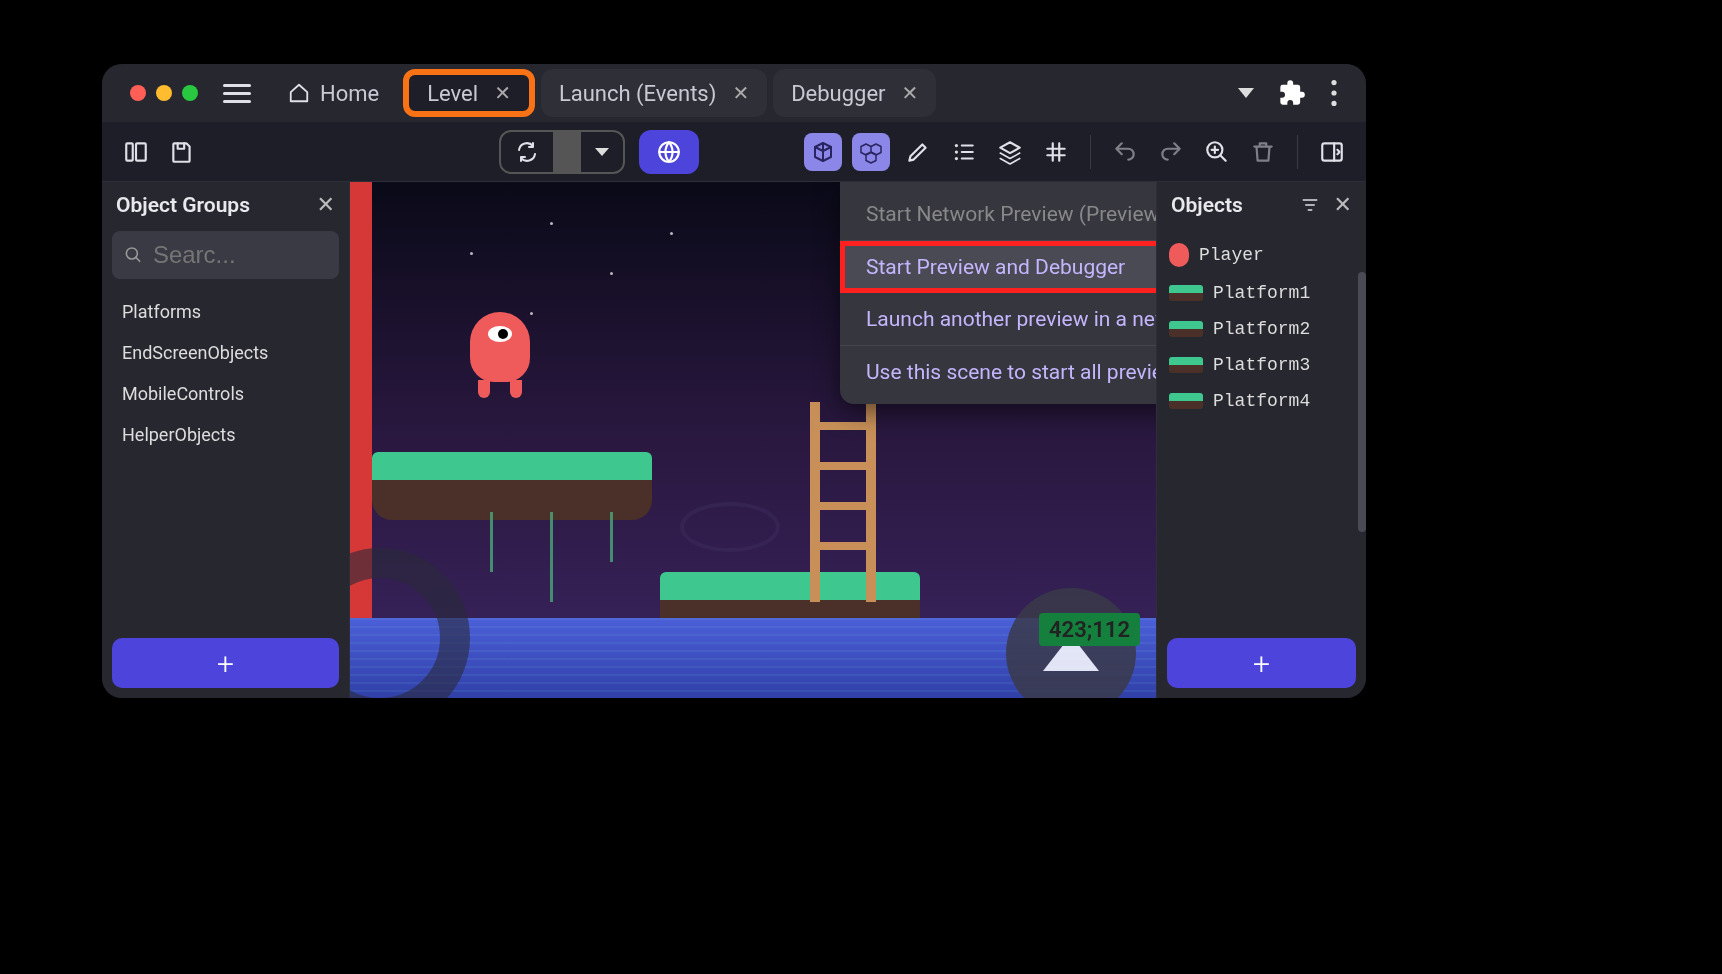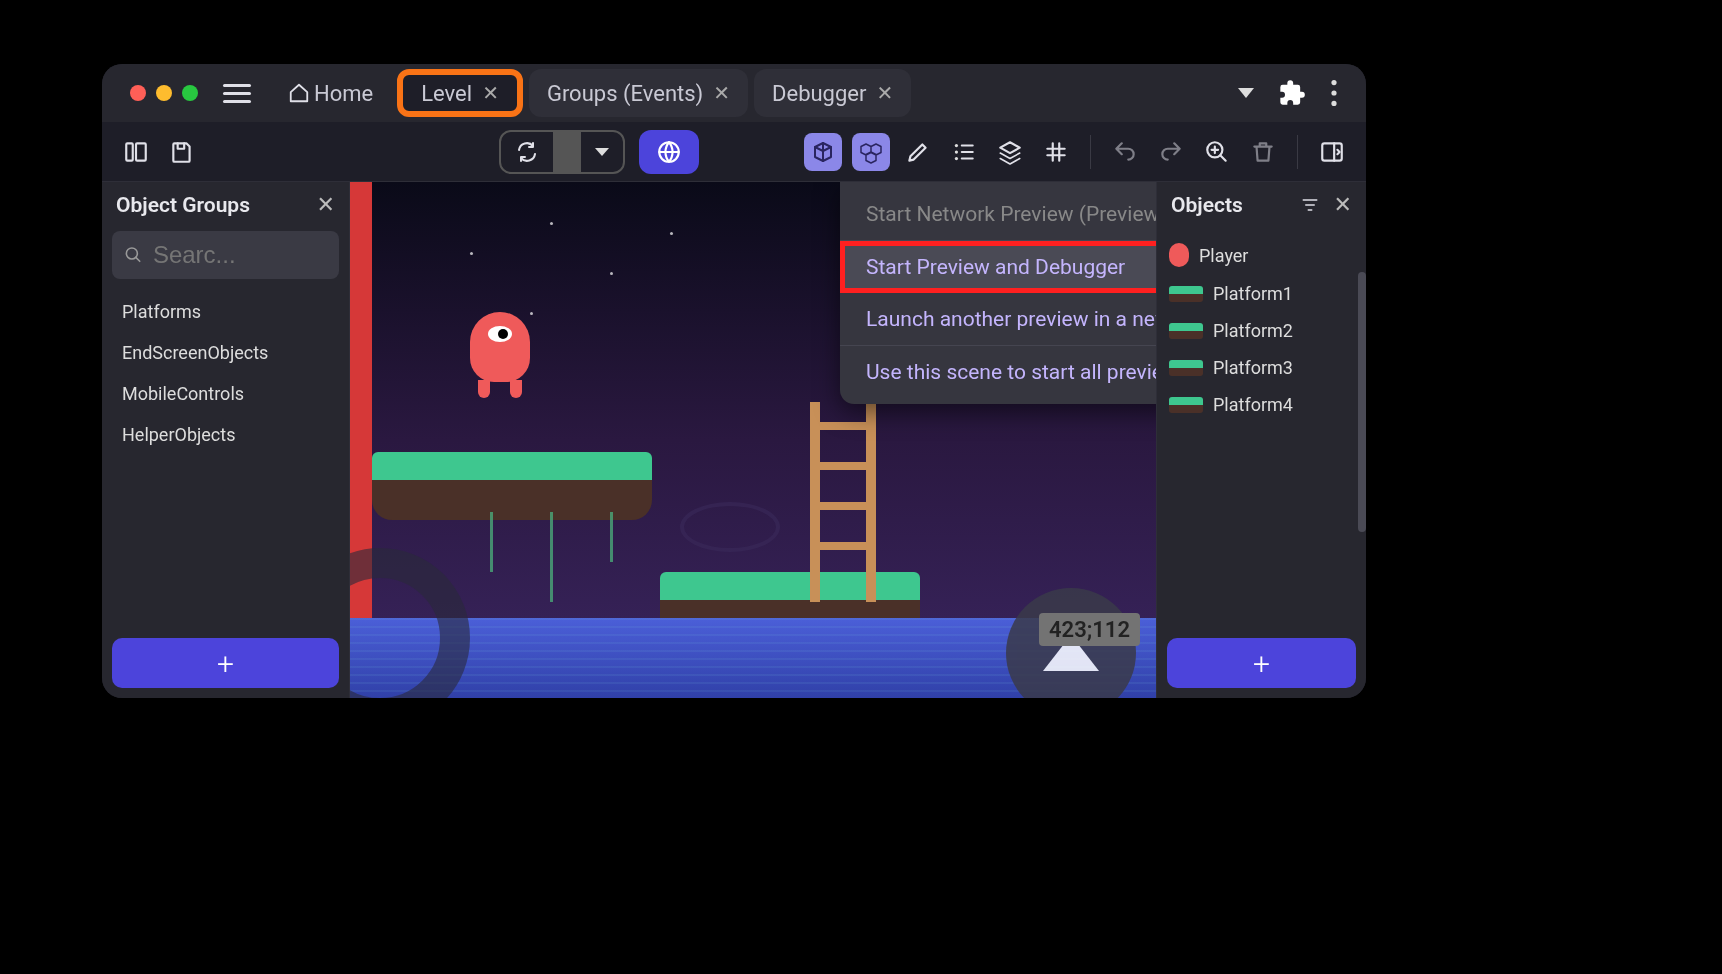--- a/index.html
+++ b/index.html
@@ -32,21 +32,21 @@
 .dot { width: 16px; height: 16px; border-radius: 50%; }
 .dot.red { background: #ff5f57; }
 .dot.yellow { background: #febc2e; }
 .dot.green { background: #28c840; }
 .hamburger {
   width: 34px; height: 34px; display: flex; flex-direction: column; justify-content: center; gap: 5px;
   margin-right: 10px; cursor: pointer;
 }
 .hamburger span { display: block; height: 3px; background: #e0e0e8; border-radius: 2px; width: 28px; }
 .tab {
-  display: flex; align-items: center; height: 48px; padding: 0 18px; gap: 4px;
+  display: flex; align-items: center; height: 48px; padding: 0 18px; gap: 10px;
   border-radius: 12px; margin: 0 3px; cursor: pointer; font-size: 22px; color: #c9c9d4;
 }
 .tab.home { }
 .tab.active { background: #1e1e28; border: 6px solid #f97316; }
 .tab.inactive { background: #2f2f38; }
 .tab .icon { width: 22px; height: 22px; }
 .tab .close { font-size: 20px; color: #aaa; margin-left: 6px; }
 .right-icons { margin-left: auto; display: flex; gap: 24px; align-items: center; padding-right: 20px; }
 .chev-down { width: 0; height: 0; border-left: 8px solid transparent; border-right: 8px solid transparent; border-top: 10px solid #ddd; }
 
@@ -98,21 +98,21 @@
 }
 .search-box input {
   background: transparent; border: none; outline: none; color: #bbb; font-size: 24px;
   width: 100%;
 }
 .list { padding: 8px 0; overflow-y: auto; flex: 1;}
 .list-item {
   padding: 10px 20px; font-size: 18px; color: #ddd; cursor: pointer;
   display: flex; align-items: center; gap: 10px;
 }
-.obj-item { padding: 8px 12px; }
+.obj-item { padding: 8px 12px; font-family: Liberation Mono, monospace; }
 .obj-icon { width: 34px; height: 16px; border-radius: 3px; }
 .add-btn {
   margin: 10px; height: 50px; background: #4c44db; border-radius: 10px;
   display: flex; align-items: center; justify-content: center; cursor: pointer;
   font-size: 30px; color: white; font-weight: 300;
 }
 .canvas-area {
   flex: 1; position: relative; overflow: hidden; background: #1a1029;
 }
 .scrollbar-r {
@@ -143,21 +143,21 @@
 .arrow-up { width: 0; height: 0; border-left: 28px solid transparent; border-right: 28px solid transparent;
   border-bottom: 36px solid #fff; }
 .player-char {
   position: absolute; width: 60px; height: 70px; background: #ef5a5a; border-radius: 30px 30px 24px 24px;
 }
 .player-eye { position: absolute; width: 24px; height: 16px; background: #fff; border-radius: 50%; top: 14px; left: 18px;}
 .player-pupil { position: absolute; width: 10px; height: 10px; background: #000; border-radius: 50%; top: 3px; left: 10px;}
 .player-legs { position: absolute; bottom: -16px; left: 8px; width: 44px; height: 18px; display:flex; justify-content:space-between;}
 .player-leg { width: 12px; height: 18px; background: #ef5a5a; border-radius: 0 0 6px 6px;}
 .coords {
-  position: absolute; right: 16px; bottom: 52px; background: #737373; color: #222;
+  position: absolute; right: 16px; bottom: 52px; background: #15803d; color: #222;
   padding: 4px 10px; font-size: 22px; border-radius: 4px; font-weight: 600;
 }
 .water { position: absolute; left: 0; right: 0; bottom: 0; height: 80px;
   background: linear-gradient(180deg, #4b5fd8 0%, #3040a8 100%);
 }
 .water::before {
   content:""; position:absolute; inset:0;
   background: repeating-linear-gradient(0deg, transparent 0 6px, rgba(120,200,220,0.2) 6px 8px);
   opacity:0.5;
 }
@@ -207,21 +207,21 @@
       <svg viewBox="0 0 24 24" class="icon">
           <path d="M3 11 L12 3 L21 11 V21 H3 Z"></path>
         </svg>
       <span>Home</span>
     </div>
     <div class="tab active">
       <span>Level</span>
       <span class="close">✕</span>
     </div>
     <div class="tab inactive">
-      <span>Groups (Events)</span>
+      <span>Launch (Events)</span>
       <span class="close">✕</span>
     </div>
     <div class="tab inactive">
       <span>Debugger</span>
       <span class="close">✕</span>
     </div>
     <div class="right-icons">
       <div class="chev-down"></div>
       <svg width="28" height="28" viewBox="0 0 24 24" style="fill:#fff;stroke:none">
           <path d="M20.5 11H19V7a2 2 0 0 0-2-2h-4V3.5a2.5 2.5 0 0 0-5 0V5H4a2 2 0 0 0-2 2v4h1.5a2.5 2.5 0 0 1 0 5H2v4a2 2 0 0 0 2 2h4v-1.5a2.5 2.5 0 0 1 5 0V22h4a2 2 0 0 0 2-2v-4h1.5a2.5 2.5 0 0 0 0-5z"></path>

